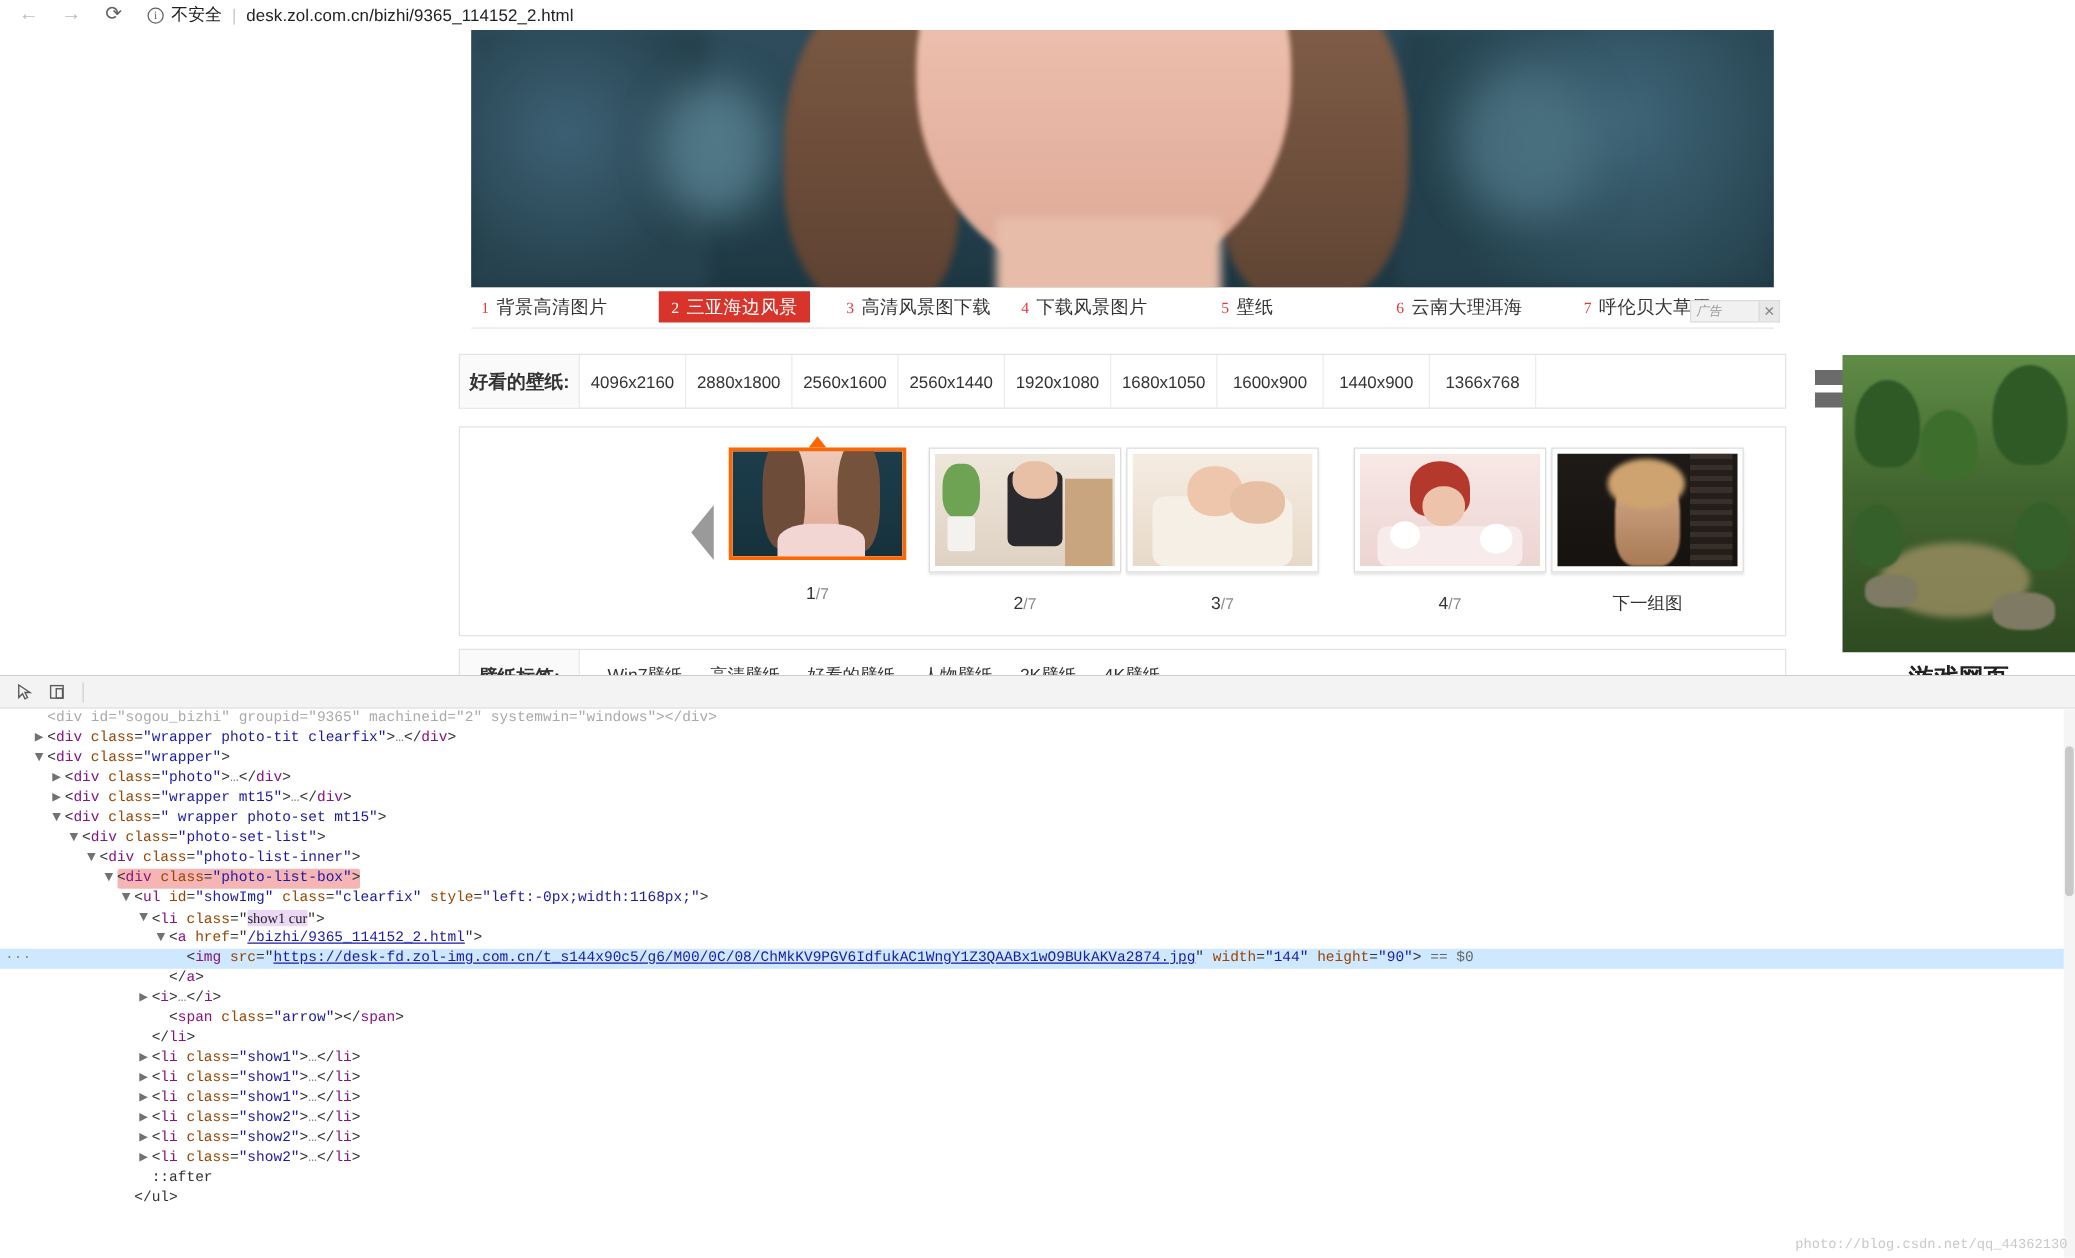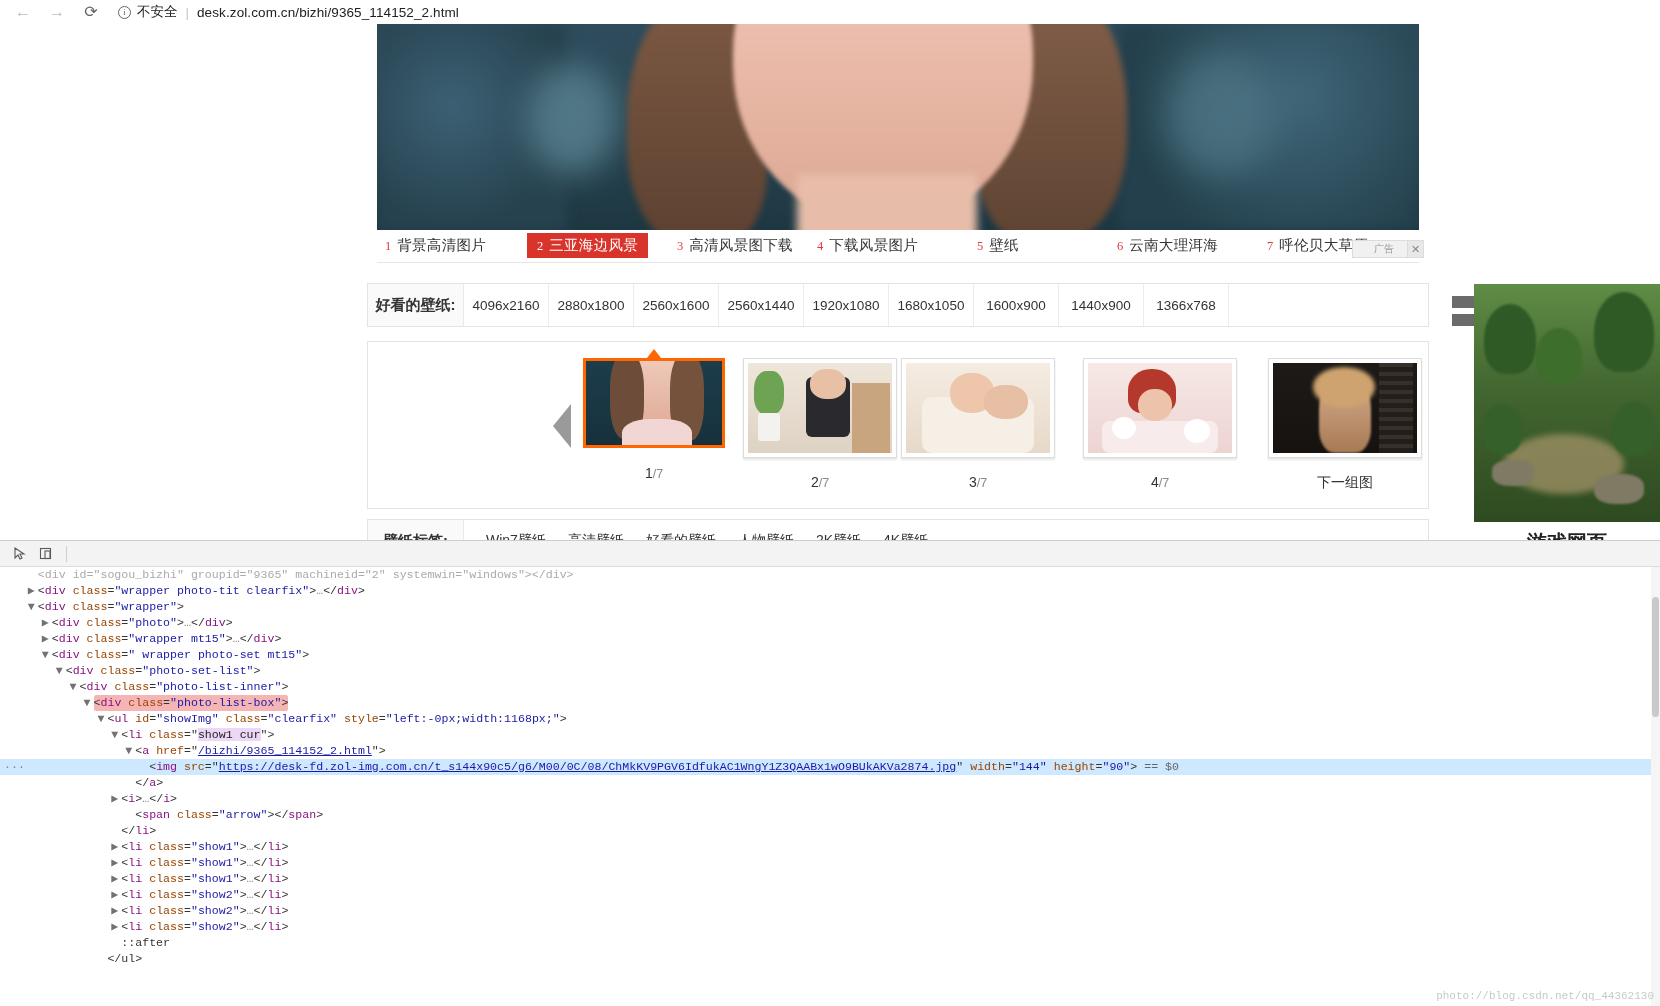--- a/index.html
+++ b/index.html
@@ -77,21 +77,21 @@
   .num-item .idx { color:#e4393c; font-size:12.5px; font-family:"Liberation Serif",serif; }
   .num-item.active { background:#d9342b; color:#fff; padding:3px 10px; }
   .num-item.active .idx { color:#fff; }
   .num-item .lbl { letter-spacing:.3px; }
 
   #nav-underline { position:absolute; left:377px; top:238px; width:1042px; height:1px; background:#e6e6e6; }
 
   
   #ad-strip { position:absolute; left:1352px; top:216px; width:72px; height:18px;
     background:#f1f1f1; border:1px solid #dcdcdc; display:flex; align-items:center; }
-  #ad-label { font-size:10px; color:#999; padding-left:21px; flex:1; }
+  #ad-label { font-size:10px; color:#999; padding-left:4px; flex:1;font-style:italic; }
   #ad-close { width:16px; height:16px; border-left:1px solid #dcdcdc; color:#888; font-size:11px;
     display:flex; align-items:center; justify-content:center; cursor:pointer; background:#e8e8e8; }
 
   
   #download-row {
     position:absolute; left:367px; top:259px; width:1062px; height:44px;
     border:1px solid #e3e3e3; background:#fff; display:flex; align-items:stretch;
   }
   #download-label {
     width:96px; display:flex; align-items:center; justify-content:center;
@@ -177,21 +177,21 @@
   }
   .dom-line { height:16px; display:flex; align-items:center; white-space:pre; }
   .dom-line.clipped { color:#aaa; }
   .tw { color:#881280; }           
   .at { color:#994500; }           
   .av { color:#1a1aa6; }           
   .pn { color:#333; }              
   .el { color:#888; }              
   .tri { color:#727272; display:inline-block; width:10px; }
   .hl-class { background:#f6b5b5; color:#881280; border-radius:2px; }
-  .hl-purple { background:#ecd7f7; }
+  .hl-purple { background:#ecd7f7;font-family:Liberation Serif, serif; }
   .sel-row { background:#cde8ff; }
   .link-av { color:#1a1aa6; text-decoration:underline; }
   .row-dots { color:#888; padding-left:2px; }
   .sel-eq { color:#666; }
 
   #dt-footer-hint { position:absolute; right:6px; bottom:4px; font-size:11px; color:#c9c9c9;
     font-family:"Liberation Mono",monospace; }
   #dt-scroll-track { position:absolute; right:0; top:26px; width:9px; height:440px; background:#f5f5f5; }
   #dt-scroll-thumb { position:absolute; right:1px; top:30px; width:7px; height:120px;
     background:#c9c9c9; border-radius:4px; cursor:pointer; }
@@ -307,21 +307,21 @@
           <div class="thumb-cell" style="left: 715px;"><div style="position: relative; display: inline-block;"><div class="thumb-frame"><div class="thumb-img">
                   <div style="position:absolute;inset:0;background:linear-gradient(180deg,#f7e8e6,#ecd4d1);"></div>
                   <div style="position:absolute;left:40px;top:6px;width:48px;height:44px;background:#b4392c;border-radius:48% 48% 30% 30%;"></div>
                   <div style="position:absolute;left:50px;top:26px;width:34px;height:32px;background:#edc3ab;border-radius:48%;"></div>
                   <div style="position:absolute;left:14px;top:58px;width:116px;height:32px;background:#f7eceb;border-radius:8px;"></div>
                   <div style="position:absolute;left:24px;top:54px;width:24px;height:22px;background:#fff;border-radius:50%;"></div>
                   <div style="position:absolute;left:96px;top:56px;width:26px;height:24px;background:#fff;border-radius:50%;"></div>
                 </div></div></div><div class="thumb-caption"><span>4</span><span class="den">/7</span></div></div>
         </div>
 
-      <div class="thumb-cell" style="left:900px;">
+      <div class="thumb-cell" style="left:873px;">
         <div class="thumb-frame">
           <div class="thumb-img" style="background:linear-gradient(180deg,#1d1a18 0%,#15120f 100%);">
             <div style="position:absolute;left:46px;top:10px;width:52px;height:80px;background:linear-gradient(180deg,#d9b08c,#a87a56);border-radius:46% 46% 30% 30%;filter:blur(1px);"></div>
             <div style="position:absolute;left:40px;top:4px;width:62px;height:40px;background:#cfa36f;border-radius:50%;filter:blur(2px);"></div>
             <div style="position:absolute;left:106px;top:0;width:34px;height:90px;background:repeating-linear-gradient(180deg,#3a332c 0 4px,#241f1a 4px 9px);opacity:.9;"></div>
           </div>
         </div>
         <div class="thumb-caption">下一组图</div>
       </div>
     </div>

